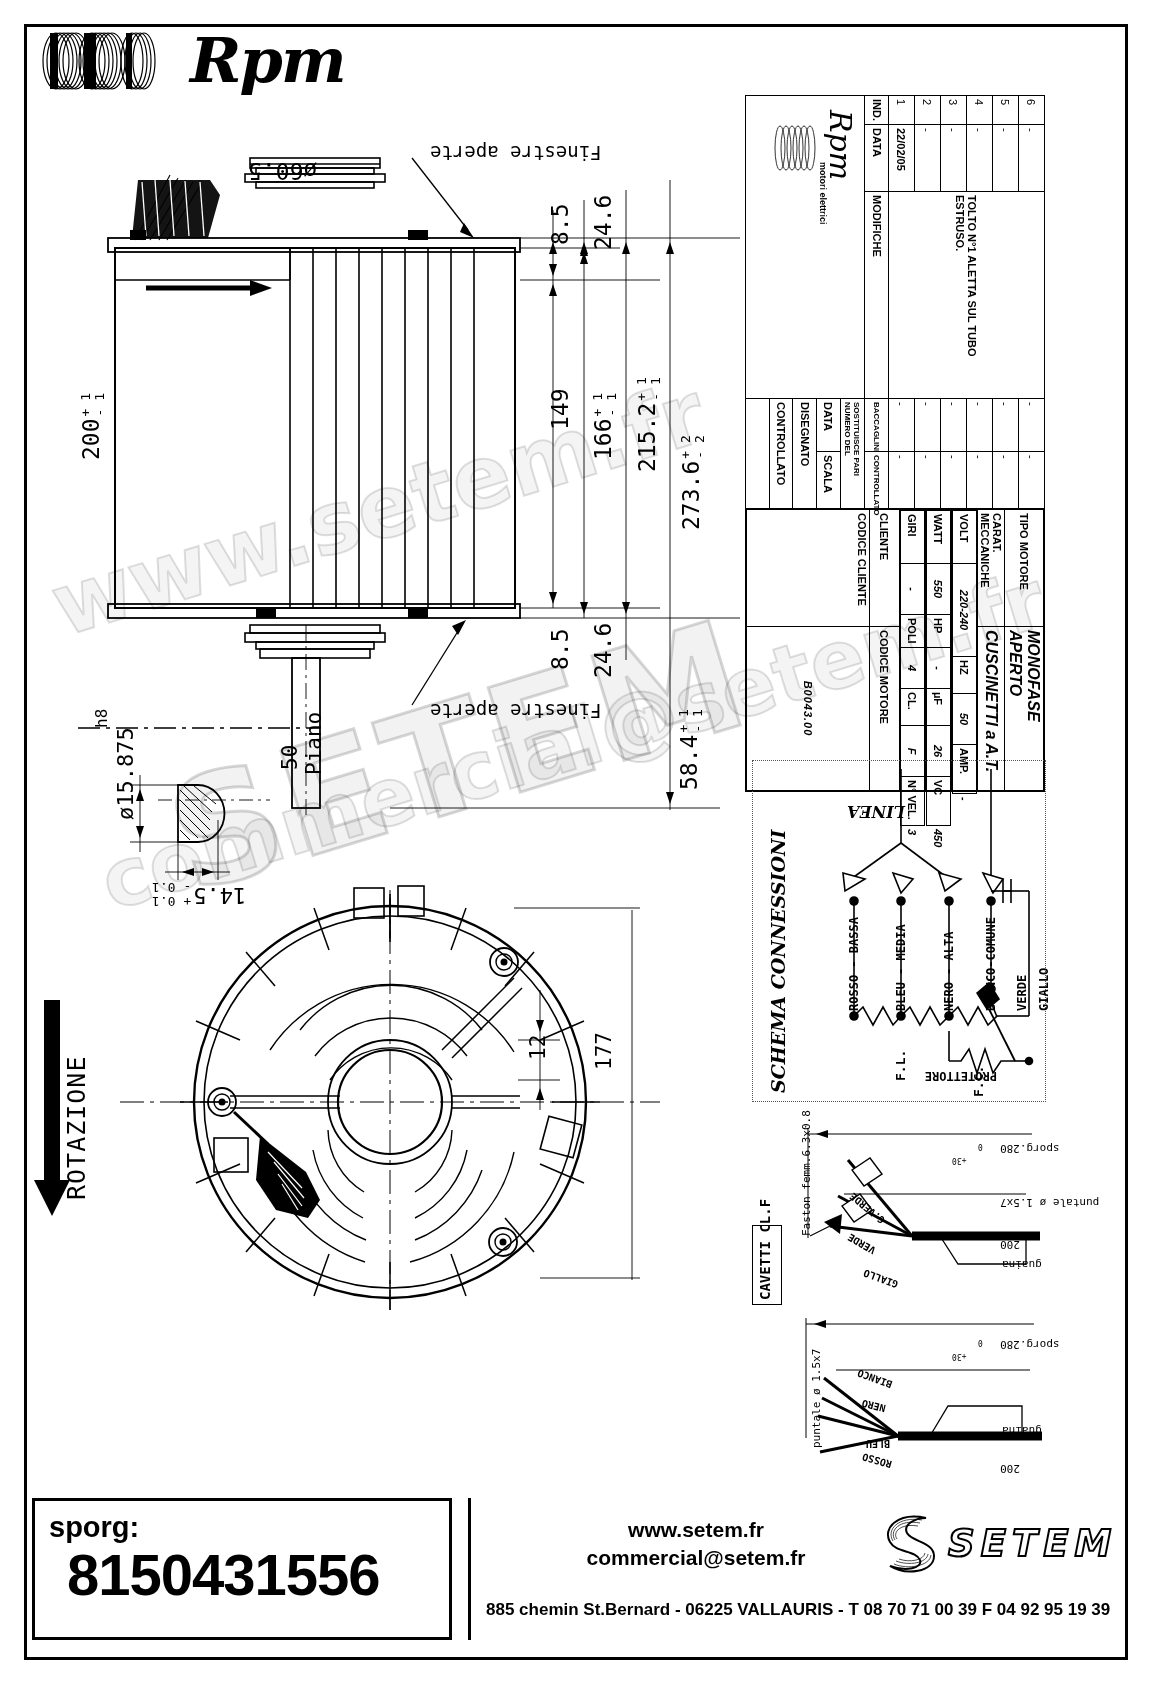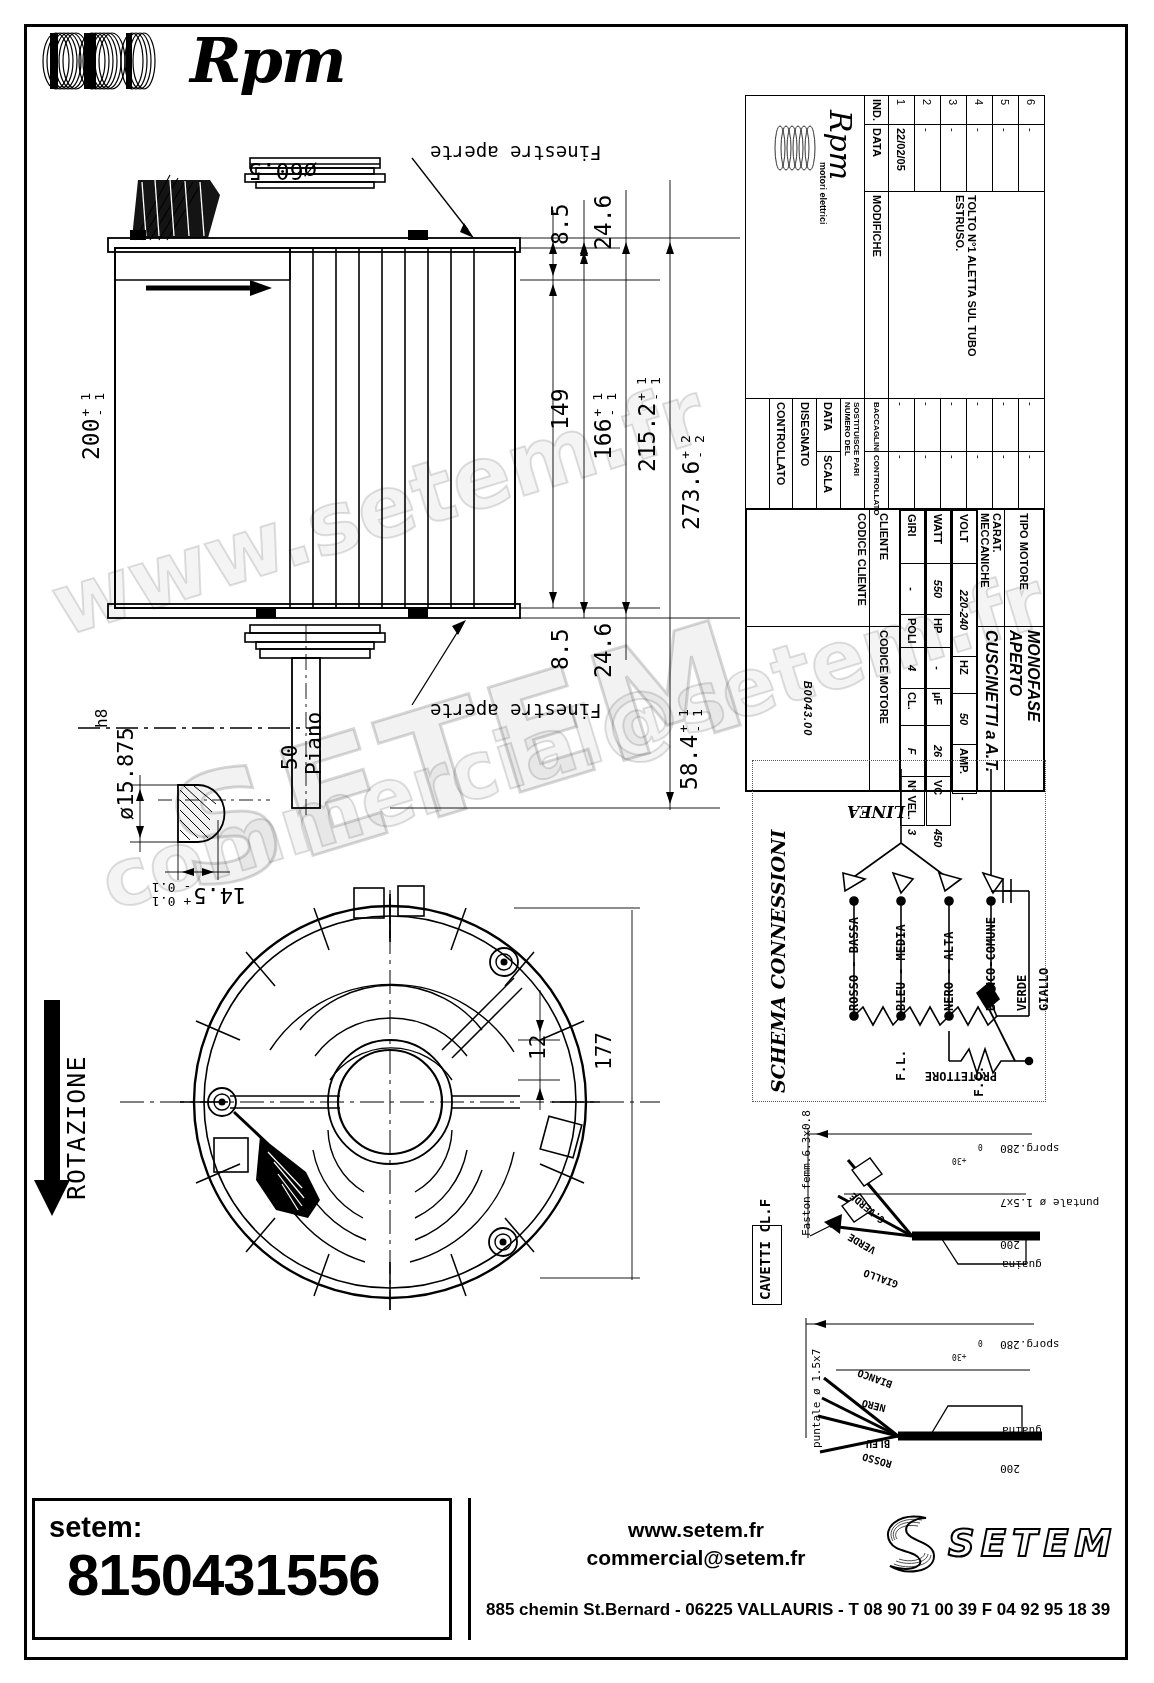--- a/index.html
+++ b/index.html
@@ -691,30 +691,30 @@
   <div class="microtext" style="left:810px;top:1448px;transform:rotate(-90deg);transform-origin:left top;">puntale ø 1.5x7</div>
   <div class="microtext" style="left:1002px;top:1424px;transform:rotate(180deg);">guaina</div>
   <div class="microtext" style="left:1000px;top:1462px;transform:rotate(180deg);">200</div>
   <div class="microtext" style="left:890px;top:1390px;transform:rotate(-160deg);transform-origin:left top;font-size:10px;font-weight:bold;">BIANCO</div>
   <div class="microtext" style="left:884px;top:1414px;transform:rotate(-166deg);transform-origin:left top;font-size:10px;font-weight:bold;">NERO</div>
   <div class="microtext" style="left:866px;top:1438px;transform:rotate(180deg);font-size:10px;font-weight:bold;">BLEU</div>
   <div class="microtext" style="left:890px;top:1470px;transform:rotate(196deg);transform-origin:left top;font-size:10px;font-weight:bold;">ROSSO</div>
 
   <div id="footer">
     <div id="codebox">
-      <div class="lab">setem:</div>
+      <div class="lab">sporg:</div>
       <div class="num">8150431556</div>
     </div>
     <div class="divline"></div>
     <div id="contact">
       <div class="web">
         <span>www.setem.fr</span><br>
         <span>commercial@setem.fr</span>
       </div>
-      <div class="addr">885 chemin St.Bernard  -   06225 VALLAURIS  -  T 08 90 71 00 39    F 04 92 95 18 39</div>
+      <div class="addr">885 chemin St.Bernard  -   06225 VALLAURIS  -  T 08 70 71 00 39    F 04 92 95 19 39</div>
       <div id="setem-logo">
         <svg width="70" height="66" viewBox="0 0 70 66" style="position:absolute;left:0;top:4px;">
           <path d="M50 8 C22 2 6 18 14 32 C20 43 40 40 44 50 C47 58 30 62 14 56
                    C30 66 58 62 58 46 C58 32 36 32 31 23 C27 15 38 8 50 8 Z" fill="#fff" stroke="#000" stroke-width="2"></path>
           <g stroke="#000" stroke-width="0.7" fill="none">
             <path d="M46 10 C22 6 10 20 17 31"></path>
               <path d="M44 13 C23 9 13 21 19 30"></path>
             <path d="M42 16 C25 13 16 22 21 29"></path>
             <path d="M18 54 C32 60 54 56 55 45"></path>
               <path d="M20 51 C33 56 51 53 52 44"></path>

